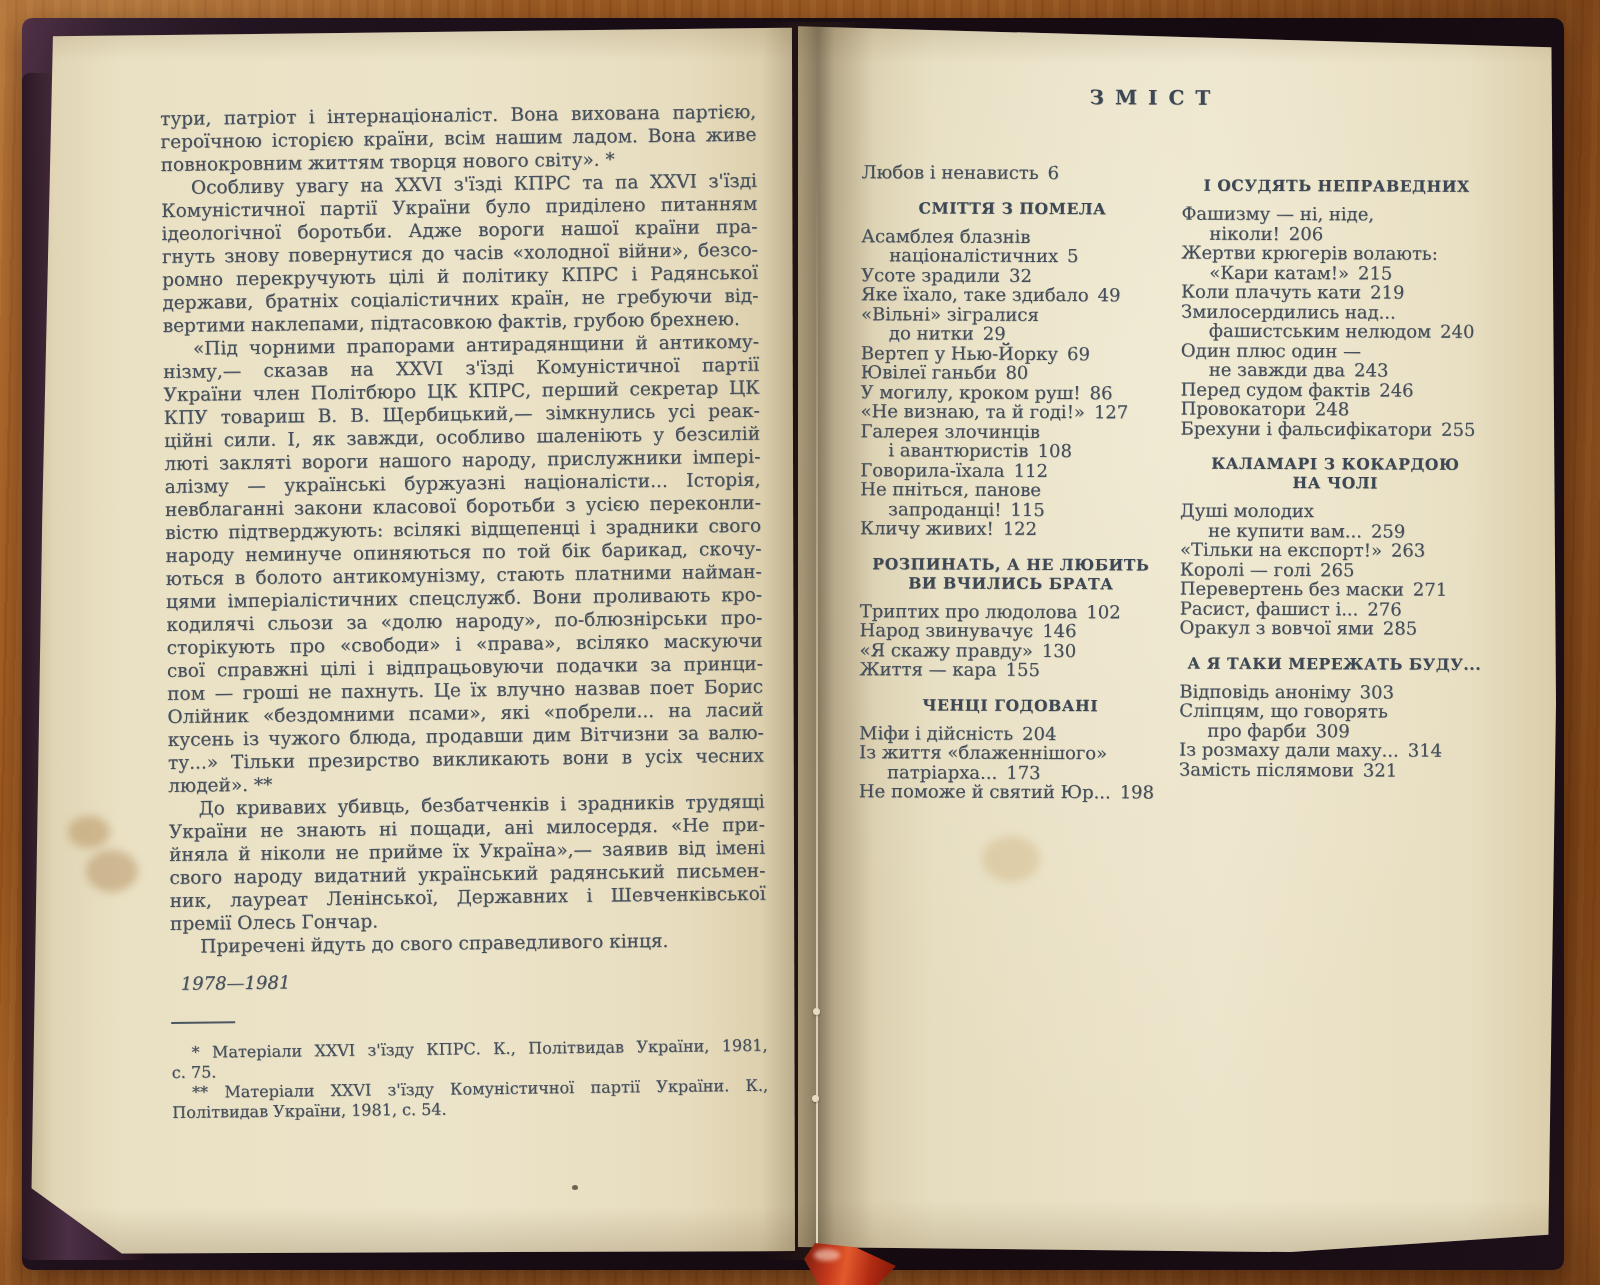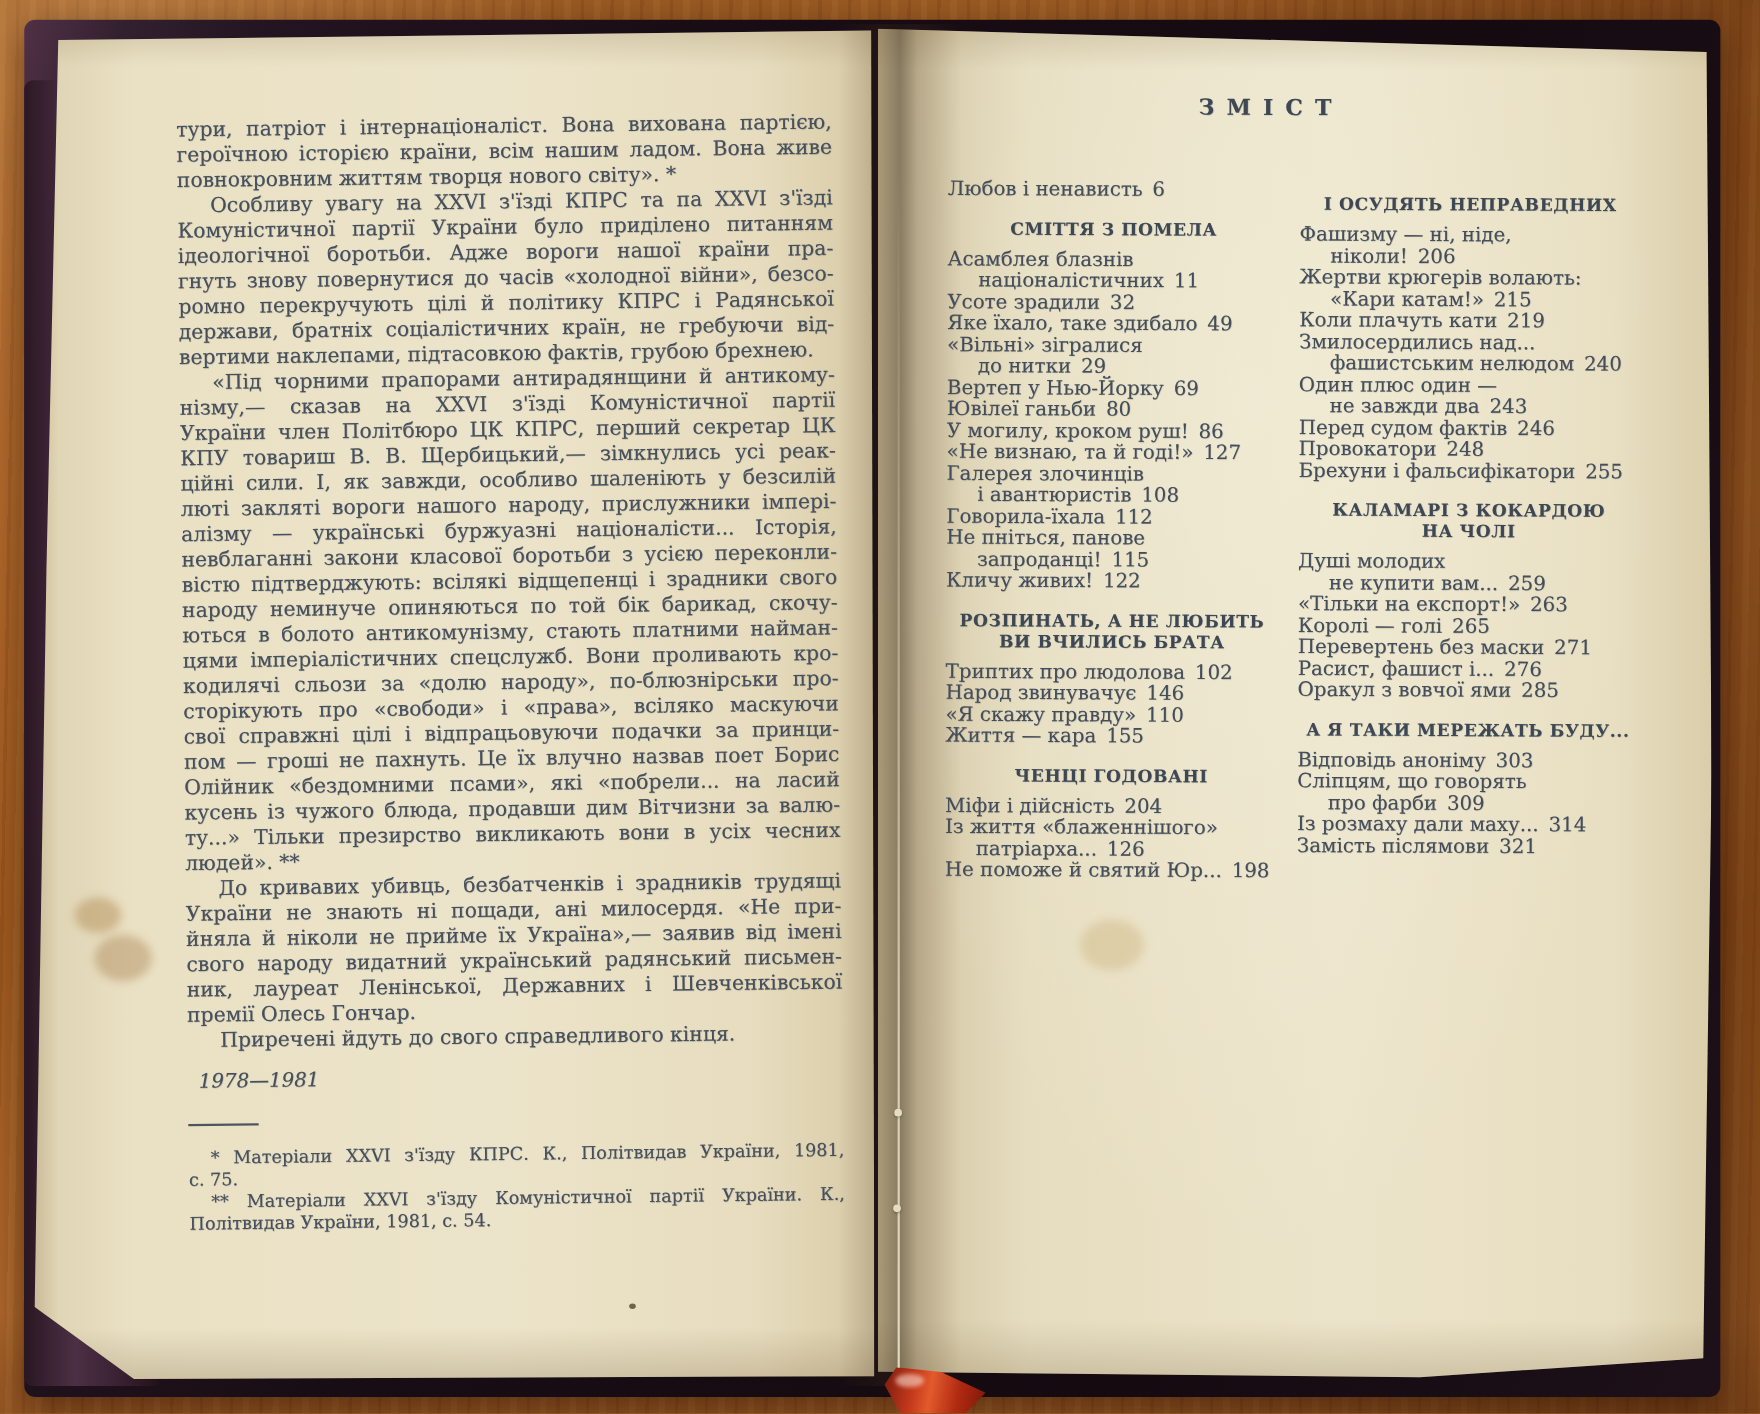--- a/index.html
+++ b/index.html
@@ -188,21 +188,21 @@
   <div class="toc-title">ЗМІСТ</div>
   <div class="toc-col toc-col-1">
       <div class="toc-entry">
         <div class="toc-line">Любов і ненависть 6</div>
       </div>
       <div class="toc-heading">
         <div class="toc-line">СМІТТЯ З ПОМЕЛА</div>
       </div>
       <div class="toc-entry">
         <div class="toc-line">Асамблея блазнів</div>
-        <div class="toc-line wrap">націоналістичних 11</div>
+        <div class="toc-line wrap">націоналістичних 5</div>
       </div>
       <div class="toc-entry">
         <div class="toc-line">Усоте зрадили 32</div>
       </div>
       <div class="toc-entry">
         <div class="toc-line">Яке їхало, таке здибало 49</div>
       </div>
       <div class="toc-entry">
         <div class="toc-line">«Вільні» зігралися</div>
         <div class="toc-line wrap">до нитки 29</div>
@@ -237,34 +237,34 @@
         <div class="toc-line">РОЗПИНАТЬ, А НЕ ЛЮБИТЬ</div>
         <div class="toc-line">ВИ ВЧИЛИСЬ БРАТА</div>
       </div>
       <div class="toc-entry">
         <div class="toc-line">Триптих про людолова 102</div>
       </div>
       <div class="toc-entry">
         <div class="toc-line">Народ звинувачує 146</div>
       </div>
       <div class="toc-entry">
-        <div class="toc-line">«Я скажу правду» 110</div>
+        <div class="toc-line">«Я скажу правду» 130</div>
       </div>
       <div class="toc-entry">
         <div class="toc-line">Життя — кара 155</div>
       </div>
       <div class="toc-heading">
         <div class="toc-line">ЧЕНЦІ ГОДОВАНІ</div>
       </div>
       <div class="toc-entry">
         <div class="toc-line">Міфи і дійсність 204</div>
       </div>
       <div class="toc-entry">
         <div class="toc-line">Із життя «блаженнішого»</div>
-        <div class="toc-line wrap">патріарха... 126</div>
+        <div class="toc-line wrap">патріарха... 173</div>
       </div>
       <div class="toc-entry">
         <div class="toc-line">Не поможе й святий Юр... 198</div>
       </div>
     </div>
   <div class="toc-col toc-col-2">
       <div class="toc-heading">
         <div class="toc-line">І ОСУДЯТЬ НЕПРАВЕДНИХ</div>
       </div>
       <div class="toc-entry">

